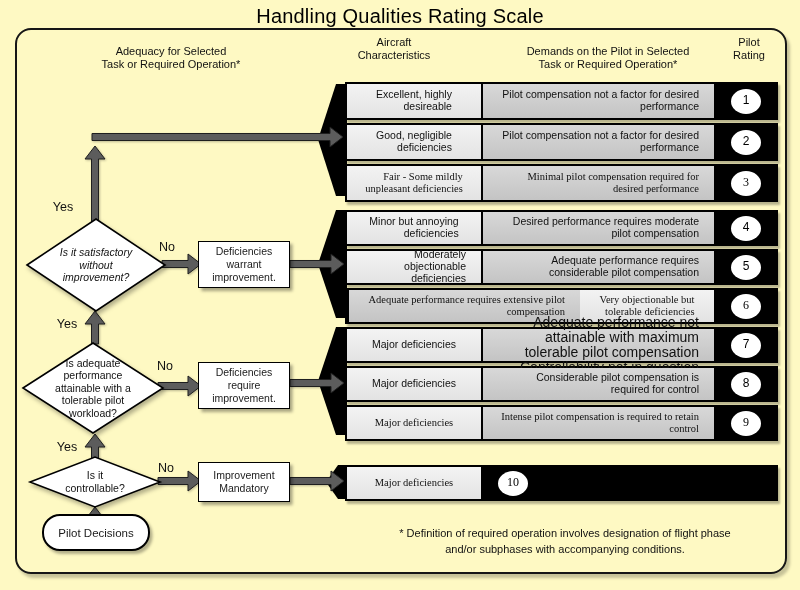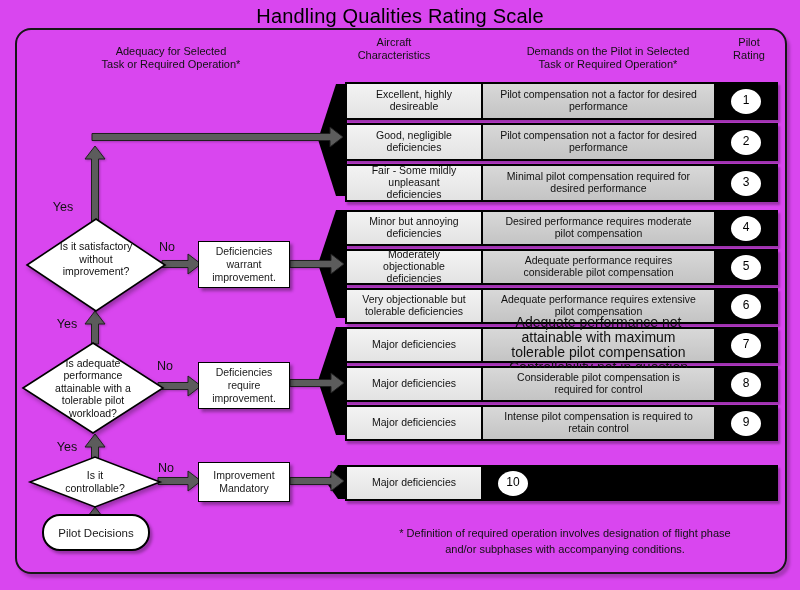--- a/index.html
+++ b/index.html
@@ -1,17 +1,17 @@
 <!DOCTYPE html>
 <html><head>
 <meta charset="utf-8">
 <style>
   html,body{margin:0;padding:0;background:#fff;}
   #stage{
-    position:relative;width:800px;height:590px;background:#d946ef;overflow:hidden;
+    position:relative;width:800px;height:590px;background:#fef9c3;overflow:hidden;
     font-family:"Liberation Sans", sans-serif;color:#1a1a1a;
   }
   .abs{position:absolute;}
   .ml{white-space:pre-line;}
   #title{
     left:0;top:5px;width:800px;text-align:center;
     font-size:20px;letter-spacing:.2px;color:#000;
   }
   #outer-box{
     left:15px;top:28px;width:772px;height:546px;box-sizing:border-box;
@@ -45,23 +45,23 @@
     display:flex;align-items:center;justify-content:center;
     font-size:11.5px;
   }
   
   .group{left:345px;width:433px;}
   .rt-row{
     display:flex;width:433px;box-sizing:border-box;border:2px solid #000;
     background:#000;margin-bottom:3px;
     box-shadow:2px 2.5px 2px rgba(0,0,0,.28);
   }
-  .rt-row:last-child{margin-bottom:0;}
+  .rt-row:last-child{margin-bottom:0;font-family:Liberation Serif, serif;}
   .cell{
-    display:flex;align-items:center;justify-content:center;text-align:center;
+    display:flex;align-items:center;justify-content:center;text-align:right;
     font-size:10.5px;line-height:1.12;box-sizing:border-box;padding:1px 15px;color:#111;
   }
   .cell.char{flex:0 0 134px;background:linear-gradient(180deg,#f3f3f3,#e3e3e3);}
   .cell.demand{flex:1 1 auto;border-left:2px solid #000;background:linear-gradient(180deg,#d8d8d8,#c4c4c4);}
   .cell.rating{flex:0 0 42px;background:#000;border-left:2px solid #000;}
   .h36 .rt-row{height:38px;}
   .h34 .rt-row{height:36px;}
   .pill{
     width:30px;height:25px;border-radius:50%;background:#fff;color:#000;
     display:flex;align-items:center;justify-content:center;font-size:12px;margin:auto;
@@ -106,21 +106,21 @@
     <path class="arrow" d="M91.5,459 V447 H85 L95,434 L105,447 H98.5 V459 Z"></path>
     <path class="arrow" d="M158,477.5 H188 V471 L201,481 L188,491 V484.5 H158 Z"></path>
     <path class="arrow" d="M290,477.5 H331 V471 L344,481 L331,491 V484.5 H290 Z"></path>
     <path class="arrow" d="M91.5,531 V520 H85 L95,507 L105,520 H98.5 V531 Z"></path>
 
     <polygon class="diamond" points="27,265 96,219 165,265 96,311"></polygon>
     <polygon class="diamond" points="23,388 93,343 163,388 93,433"></polygon>
     <polygon class="diamond" points="30,482 95,457 160,482 95,507"></polygon>
   </svg>
 
-  <div class="abs node-text ml" style="left:26px;top:231px;width:140px;height:56px;">Is it satisfactory
+  <div class="abs node-text ml" style="left:26px;top:237px;width:140px;height:56px;font-style:italic;">Is it satisfactory
 without
 improvement?</div>
   <div class="abs node-text ml" style="left:23px;top:357px;width:140px;height:62px;">Is adequate
 performance
 attainable with a
 tolerable pilot
 workload?</div>
   <div class="abs node-text ml" style="left:30px;top:469px;width:130px;height:26px;">Is it
 controllable?</div>
 
@@ -180,23 +180,23 @@
     </div>
     <div class="rt-row">
       <div class="cell char ml">Moderately objectionable
 deficiencies</div>
       <div class="cell demand ml">Adequate performance requires considerable pilot compensation</div>
       <div class="cell rating">
           <div class="pill">5</div>
         </div>
     </div>
     <div class="rt-row">
+      <div class="cell demand ml">Adequate performance requires extensive pilot compensation</div>
       <div class="cell char ml">Very objectionable but
 tolerable deficiencies</div>
-      <div class="cell demand ml">Adequate performance requires extensive pilot compensation</div>
       <div class="cell rating">
           <div class="pill">6</div>
         </div>
     </div>
   </div>
 
   <div class="abs group h34" style="top:327px;">
     <div class="rt-row">
       <div class="cell char ml">Major deficiencies</div>
       <div class="cell demand ml" style="font-size:14px;line-height:1.08;">Adequate performance not attainable with maximum tolerable pilot compensation

